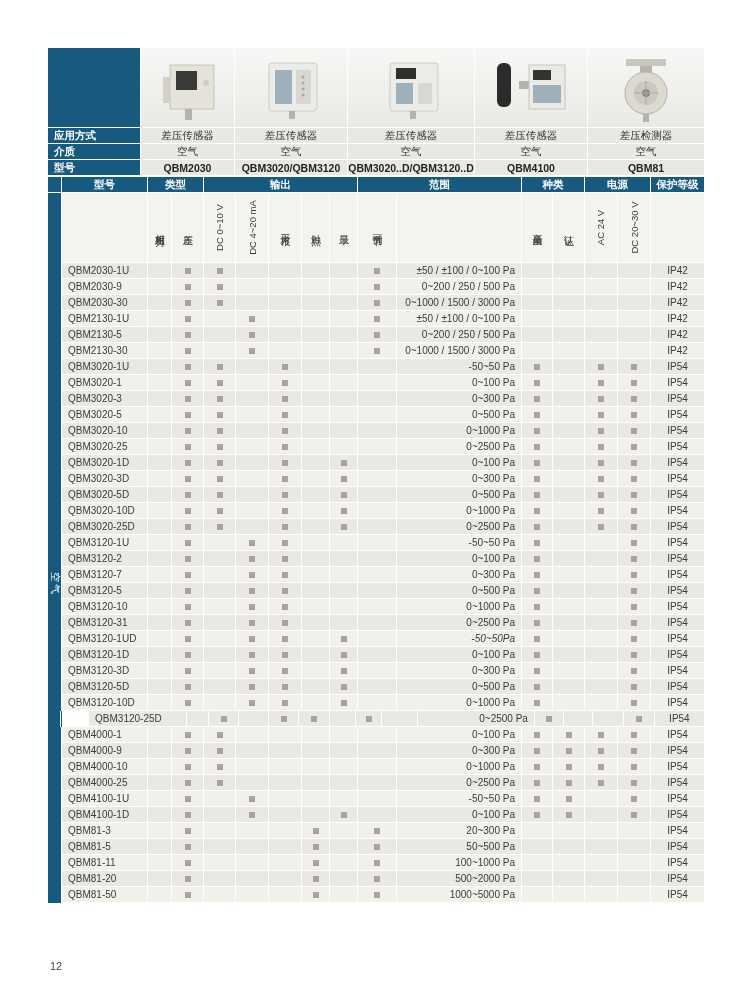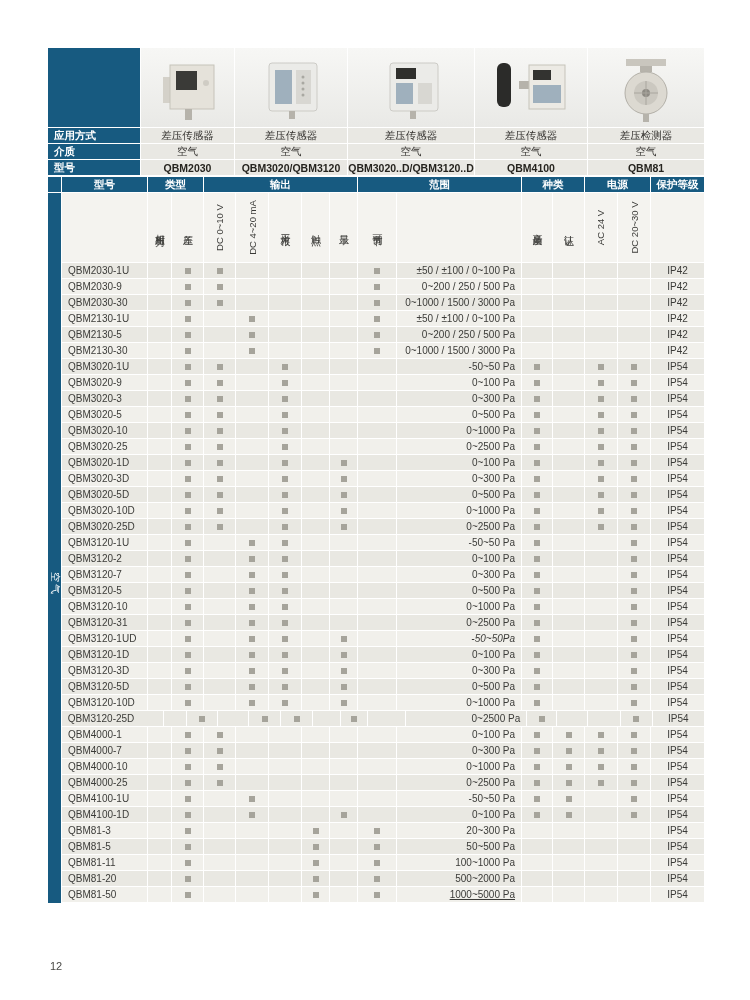--- a/index.html
+++ b/index.html
@@ -352,21 +352,21 @@
           <div class="dc" style="width: 33px;">
             <span class="mk"></span>
           </div>
           <div class="dc" style="width: 33px;">
             <span class="mk"></span>
           </div>
           <div class="dc ip" style="width: 54px;">IP54</div>
         </div>
         <div class="drow odd">
           <div class="sp"></div>
-          <div class="dc model" style="width: 86px;">QBM3020-9</div>
+          <div class="dc model" style="width: 86px;">QBM3020-1</div>
           <div class="dc" style="width: 24px;"></div>
           <div class="dc" style="width: 32px;">
             <span class="mk"></span>
           </div>
           <div class="dc" style="width: 32px;">
             <span class="mk"></span>
           </div>
           <div class="dc" style="width: 33px;"></div>
           <div class="dc" style="width: 33px;">
             <span class="mk"></span>
@@ -980,21 +980,21 @@
           </div>
           <div class="dc" style="width: 32px;"></div>
           <div class="dc" style="width: 33px;"></div>
           <div class="dc" style="width: 33px;">
             <span class="mk"></span>
           </div>
           <div class="dc ip" style="width: 54px;">IP54</div>
         </div>
         <div class="drow even">
           <div class="sp"></div>
-          <div class="dc model" style="width: 105px;">QBM3120-25D</div>
+          <div class="dc model" style="width: 105px; margin-left: 28px;">QBM3120-25D</div>
           <div class="dc" style="width: 24px;"></div>
           <div class="dc" style="width: 32px;">
             <span class="mk"></span>
           </div>
           <div class="dc" style="width: 32px;"></div>
           <div class="dc" style="width: 33px;">
             <span class="mk"></span>
           </div>
           <div class="dc" style="width: 33px;">
             <span class="mk"></span>
@@ -1040,21 +1040,21 @@
           <div class="dc" style="width: 33px;">
             <span class="mk"></span>
           </div>
           <div class="dc" style="width: 33px;">
             <span class="mk"></span>
           </div>
           <div class="dc ip" style="width: 54px;">IP54</div>
         </div>
         <div class="drow even">
           <div class="sp"></div>
-          <div class="dc model" style="width: 86px;">QBM4000-7</div>
+          <div class="dc model" style="width: 86px;">QBM4000-9</div>
           <div class="dc" style="width: 24px;"></div>
           <div class="dc" style="width: 32px;">
             <span class="mk"></span>
           </div>
           <div class="dc" style="width: 32px;">
             <span class="mk"></span>
           </div>
           <div class="dc" style="width: 33px;"></div>
           <div class="dc" style="width: 33px;"></div>
           <div class="dc" style="width: 28px;"></div>
@@ -1299,21 +1299,21 @@
           <div class="dc" style="width: 32px;"></div>
           <div class="dc" style="width: 33px;"></div>
           <div class="dc" style="width: 33px;"></div>
           <div class="dc" style="width: 28px;">
             <span class="mk"></span>
           </div>
           <div class="dc" style="width: 28px;"></div>
           <div class="dc" style="width: 39px;">
             <span class="mk"></span>
           </div>
-          <div class="dc range" style="width: 125px; text-decoration: underline;">1000~5000 Pa</div>
+          <div class="dc range" style="width: 125px;">1000~5000 Pa</div>
           <div class="dc" style="width: 31px;"></div>
           <div class="dc" style="width: 32px;"></div>
           <div class="dc" style="width: 33px;"></div>
           <div class="dc" style="width: 33px;"></div>
           <div class="dc ip" style="width: 54px;">IP54</div>
         </div>
       </div>
   </div>
 
   <div class="pagenum">12</div>

